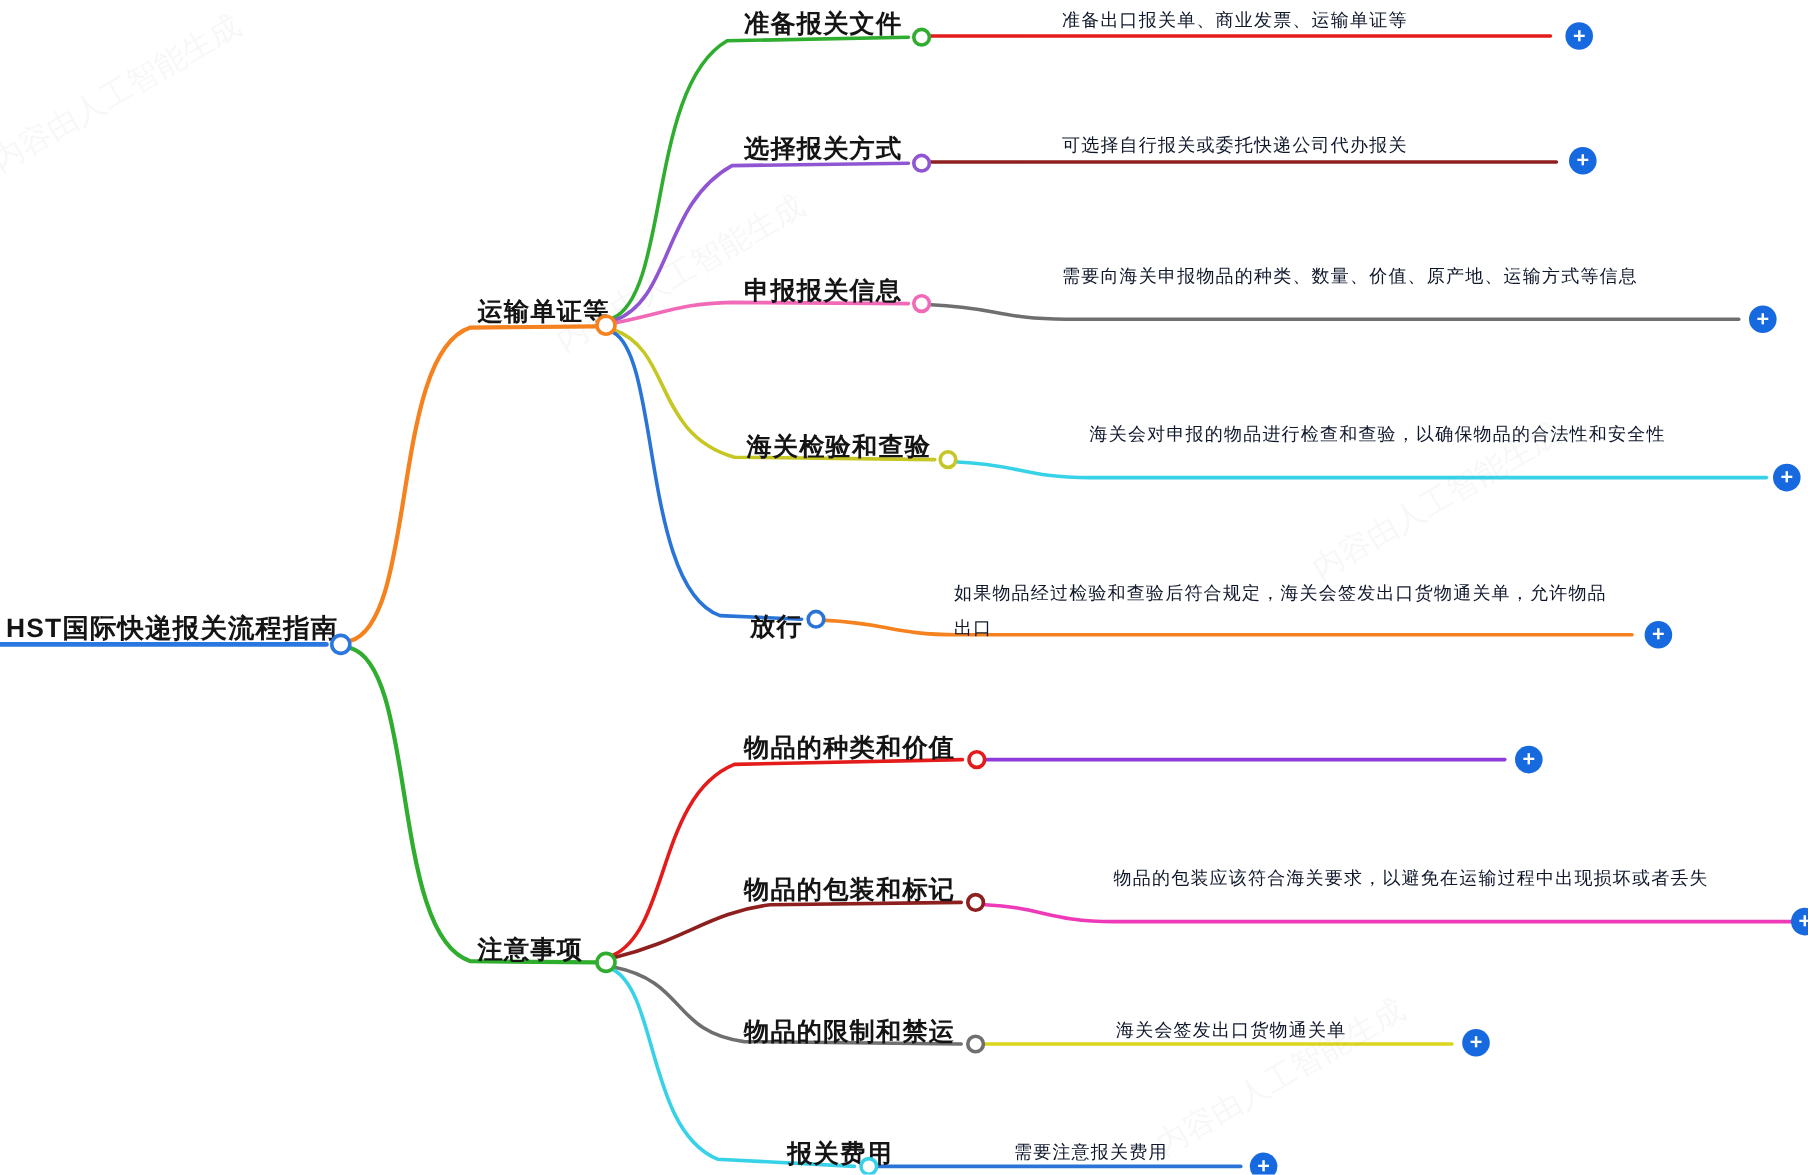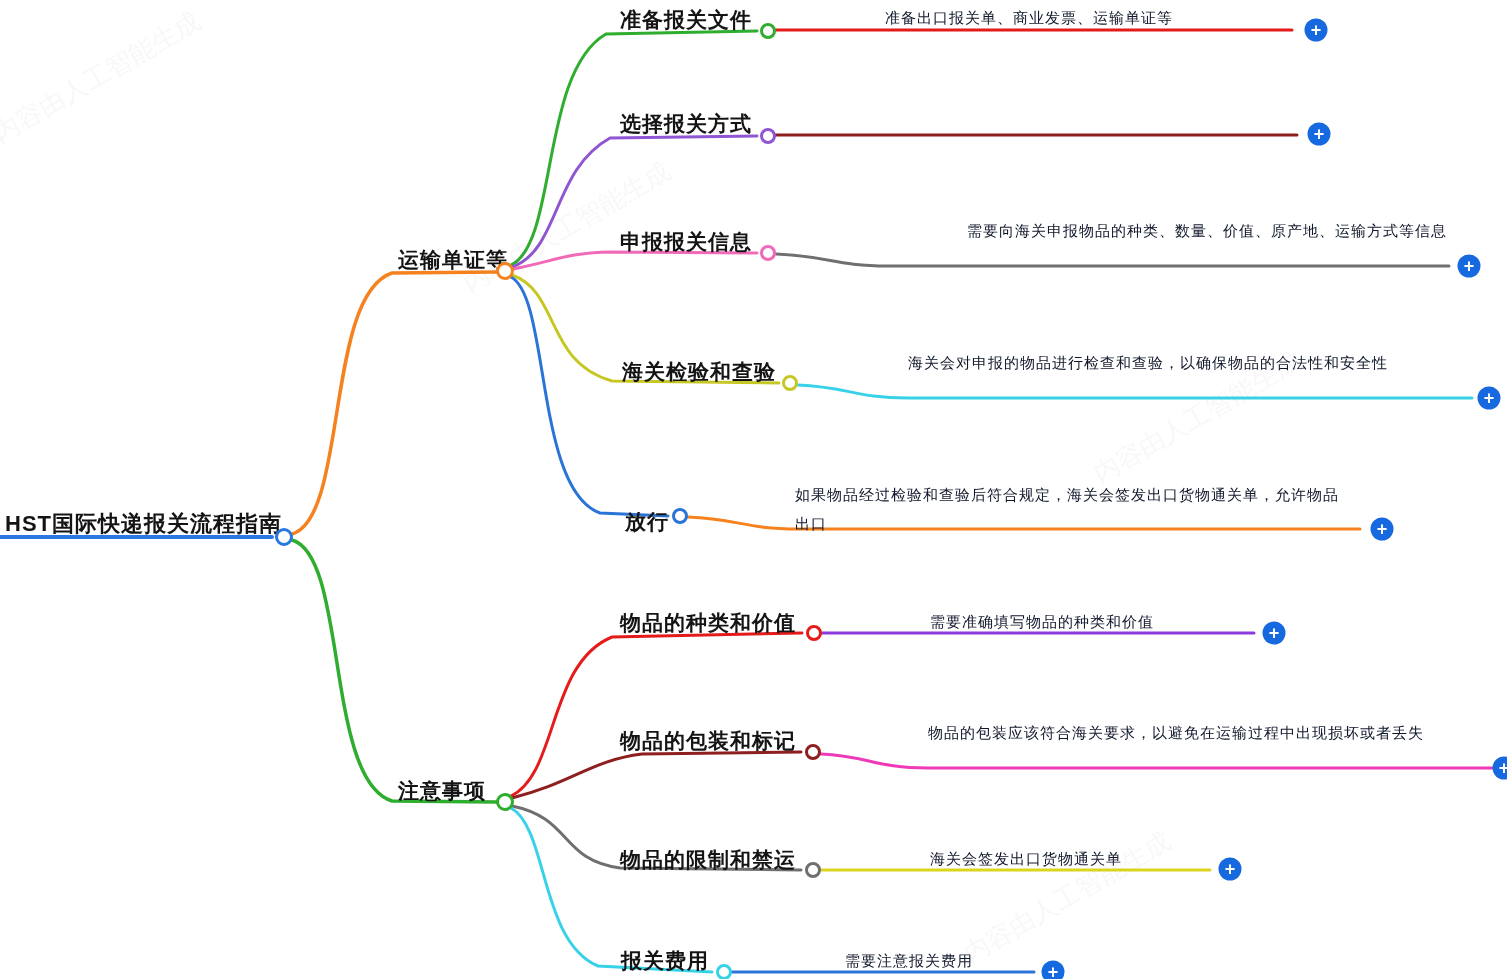--- a/index.html
+++ b/index.html
@@ -81,53 +81,53 @@
   <div class="topic" style="left:398px;top:246px;">运输单证等</div>
   <div class="dot big" style="left:505px;top:271px;border-color:#f5821f;"></div>
 
   <div class="topic" style="left:620px;top:6px;">准备报关文件</div>
   <div class="dot small" style="left:768px;top:31px;border-color:#2fad2f;"></div>
   <div class="detail" style="left:885px;top:3px;width:450px;">准备出口报关单、商业发票、运输单证等</div>
   <div class="plus" style="left:1316px;top:30px;">+</div>
 
   <div class="topic" style="left:620px;top:110px;">选择报关方式</div>
   <div class="dot small" style="left:768px;top:136px;border-color:#9055d2;"></div>
+  <div class="detail" style="left:885px;top:107px;width:450px;">可选择自行报关或委托快递公司代办报关</div>
   <div class="plus" style="left:1319px;top:134px;">+</div>
 
   <div class="topic" style="left:620px;top:228px;">申报报关信息</div>
   <div class="dot small" style="left:768px;top:253px;border-color:#f06ab8;"></div>
-  <div class="detail" style="left:885px;top:216px;width:562px;text-align:right;">需要向海关申报物品的种类、数量、价值、原产地、运输方式等信息</div>
+  <div class="detail" style="left:885px;top:216px;width:562px;">需要向海关申报物品的种类、数量、价值、原产地、运输方式等信息</div>
   <div class="plus" style="left:1469px;top:266px;">+</div>
 
   <div class="topic" style="left:622px;top:358px;">海关检验和查验</div>
   <div class="dot small" style="left:790px;top:383px;border-color:#c6c724;"></div>
   <div class="detail" style="left:908px;top:348px;width:556px;">海关会对申报的物品进行检查和查验，以确保物品的合法性和安全性</div>
   <div class="plus" style="left:1489px;top:398px;">+</div>
 
   <div class="topic" style="left:625px;top:491px;margin-top:17px;">放行</div>
   <div class="dot small" style="left:680px;top:516px;border-color:#2a74d8;"></div>
   <div class="detail" style="left:795px;top:480px;width:556px;">如果物品经过检验和查验后符合规定，海关会签发出口货物通关单，允许物品出口</div>
   <div class="plus" style="left:1382px;top:529px;">+</div>
 
   <div class="topic" style="left:398px;top:777px;">注意事项</div>
   <div class="dot big" style="left:505px;top:802px;border-color:#2fad2f;"></div>
 
   <div class="topic" style="left:620px;top:609px;">物品的种类和价值</div>
   <div class="dot small" style="left:814px;top:633px;border-color:#e41b1b;"></div>
-  <div class="detail" style="left:930px;top:607px;width:360px;">需要准确填写物品的种类和价值</div>
   <div class="plus" style="left:1274px;top:633px;">+</div>
 
   <div class="topic" style="left:620px;top:727px;">物品的包装和标记</div>
   <div class="dot small" style="left:813px;top:752px;border-color:#8e1f1f;"></div>
   <div class="detail" style="left:928px;top:718px;width:556px;">物品的包装应该符合海关要求，以避免在运输过程中出现损坏或者丢失</div>
   <div class="plus" style="left:1504px;top:768px;">+</div>
 
   <div class="topic" style="left:620px;top:846px;">物品的限制和禁运</div>
   <div class="dot small" style="left:813px;top:870px;border-color:#6f6f6f;"></div>
   <div class="detail" style="left:930px;top:844px;width:330px;">海关会签发出口货物通关单</div>
   <div class="plus" style="left:1230px;top:869px;">+</div>
 
-  <div class="topic" style="left:621px;top:947px;">报关费用</div>
+  <div class="topic" style="left:656px;top:947px;">报关费用</div>
   <div class="dot small" style="left:724px;top:972px;border-color:#38d2e8;"></div>
   <div class="detail" style="left:845px;top:946px;width:260px;">需要注意报关费用</div>
   <div class="plus" style="left:1053px;top:972px;">+</div>
 
 </div>
 
 </body></html>

